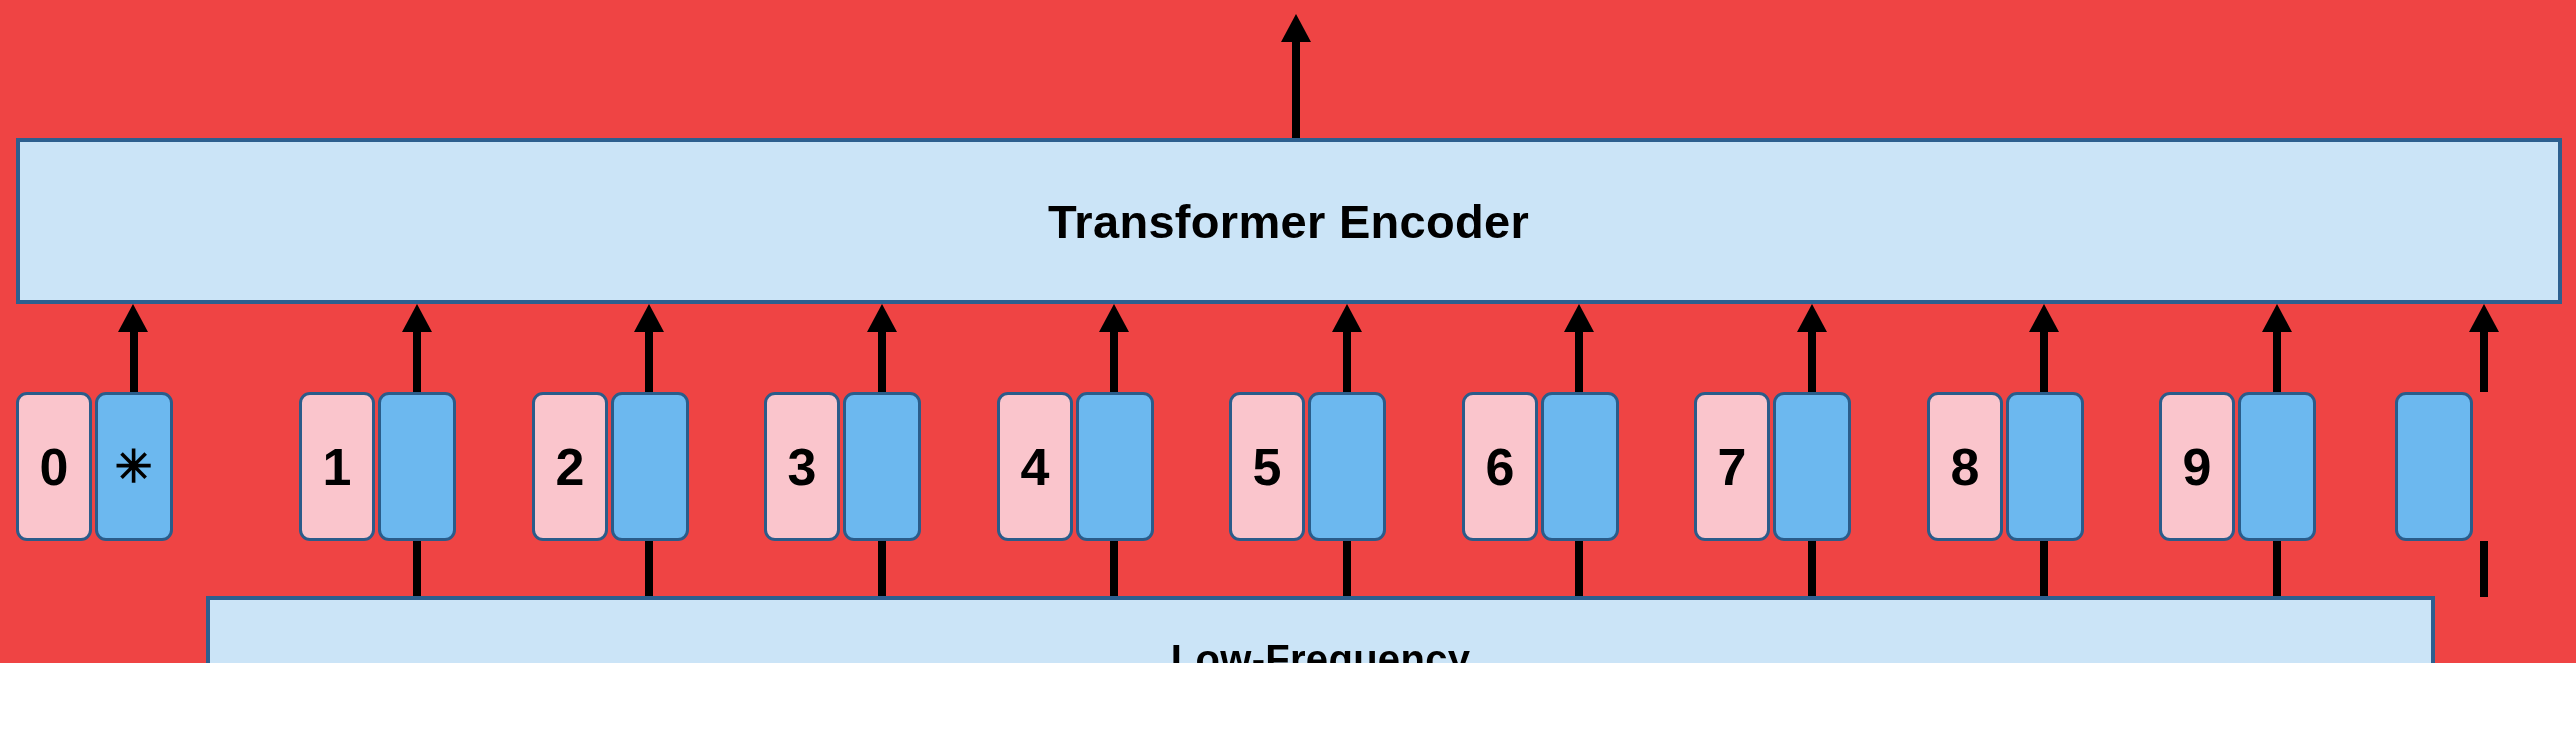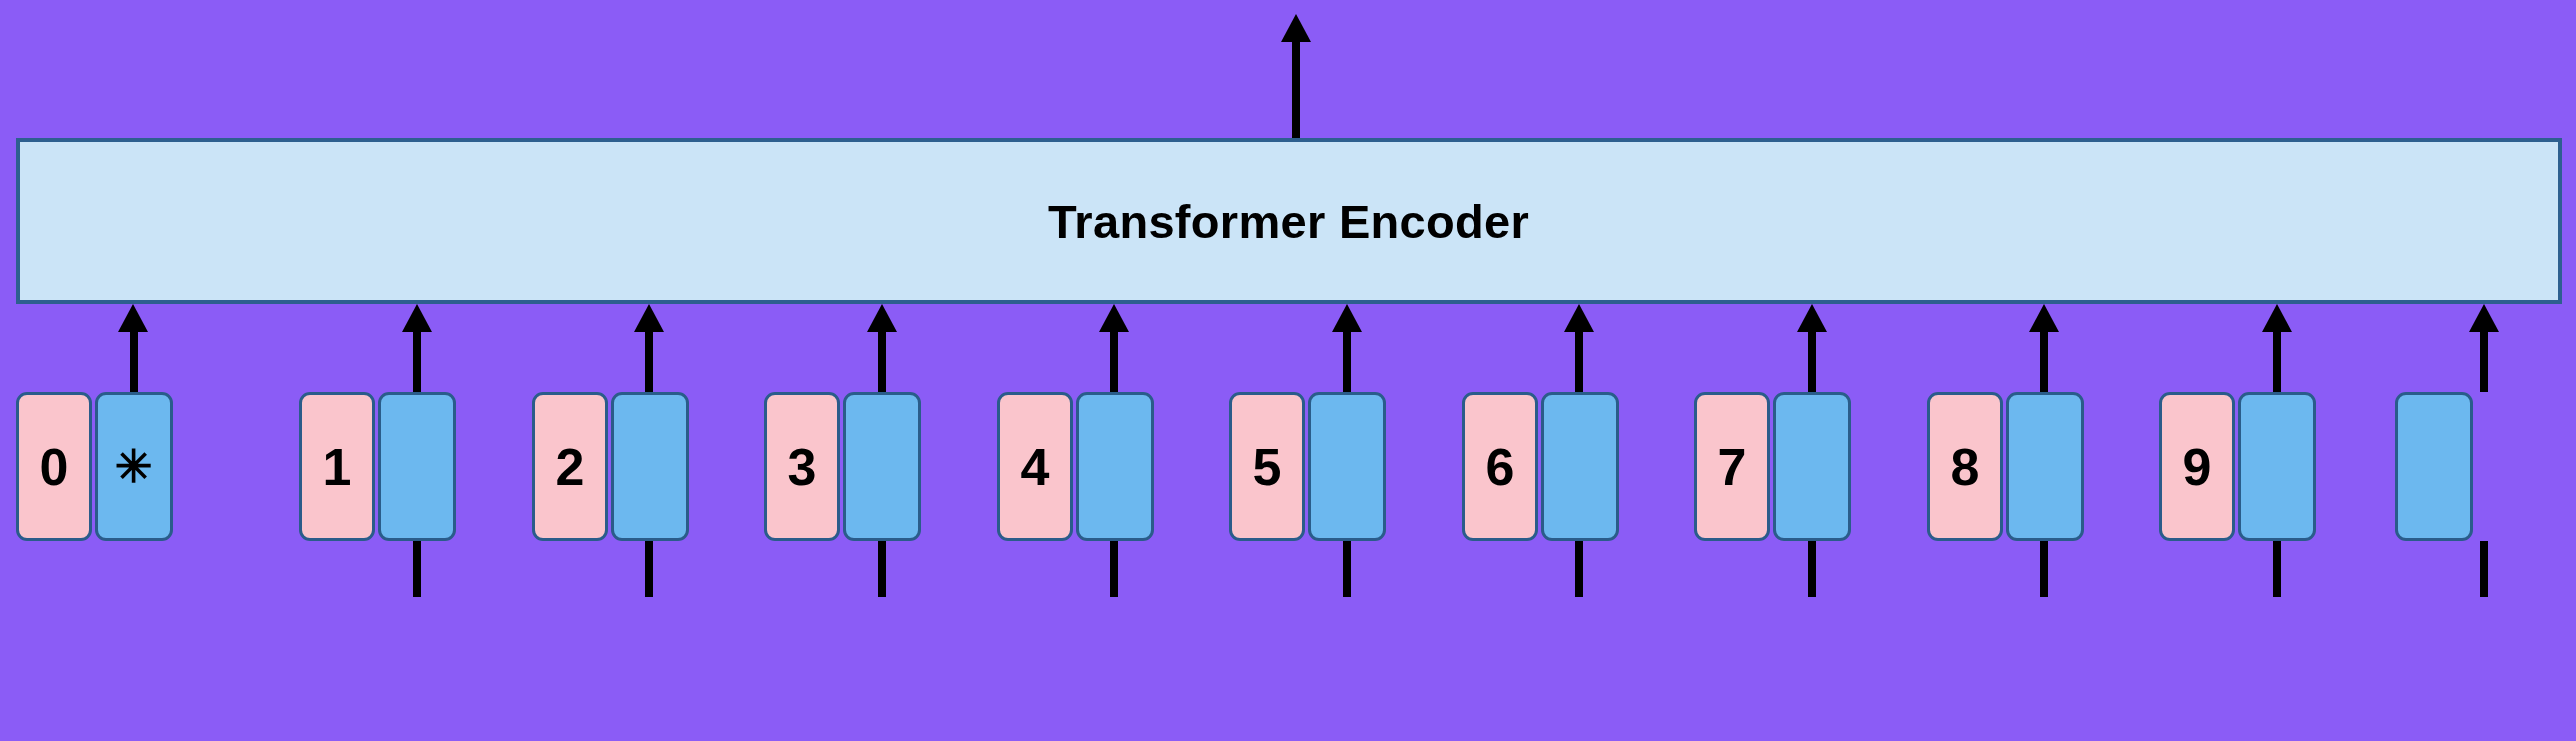--- a/index.html
+++ b/index.html
@@ -3,22 +3,22 @@
 <meta charset="utf-8">
 <style>
   html, body {
     margin: 0;
     padding: 0;
     background: #ffffff;
   }
   #stage {
     position: relative;
     width: 2576px;
-    height: 741px;
-    background: #8b5cf6;
+    height: 663px;
+    background: #ef4444;
     overflow: hidden;
     font-family: "Liberation Sans", sans-serif;
   }
 
   
   .panel {
     position: absolute;
     background: #cbe4f7;
     border: 4.3px solid #2d5f8f;
     box-sizing: border-box;
@@ -208,15 +208,18 @@
         <div class="cell pink" style="width: 76px;">
           <span class="cell-text">9</span>
         </div>
         <div class="cell blue" style="width: 78px; margin-left: 2.5px;"></div>
       </div>
       <div class="token" style="left: 2392px;">
         <div class="cell blue" style="width: 78px; margin-left: 2.5px;"></div>
       </div>
     </div>
 
+  <div class="panel" id="lowfreq-panel">
+    <span class="panel-label">Low-Frequency</span>
+  </div>
 
 </div>
 
 
 </body></html>

